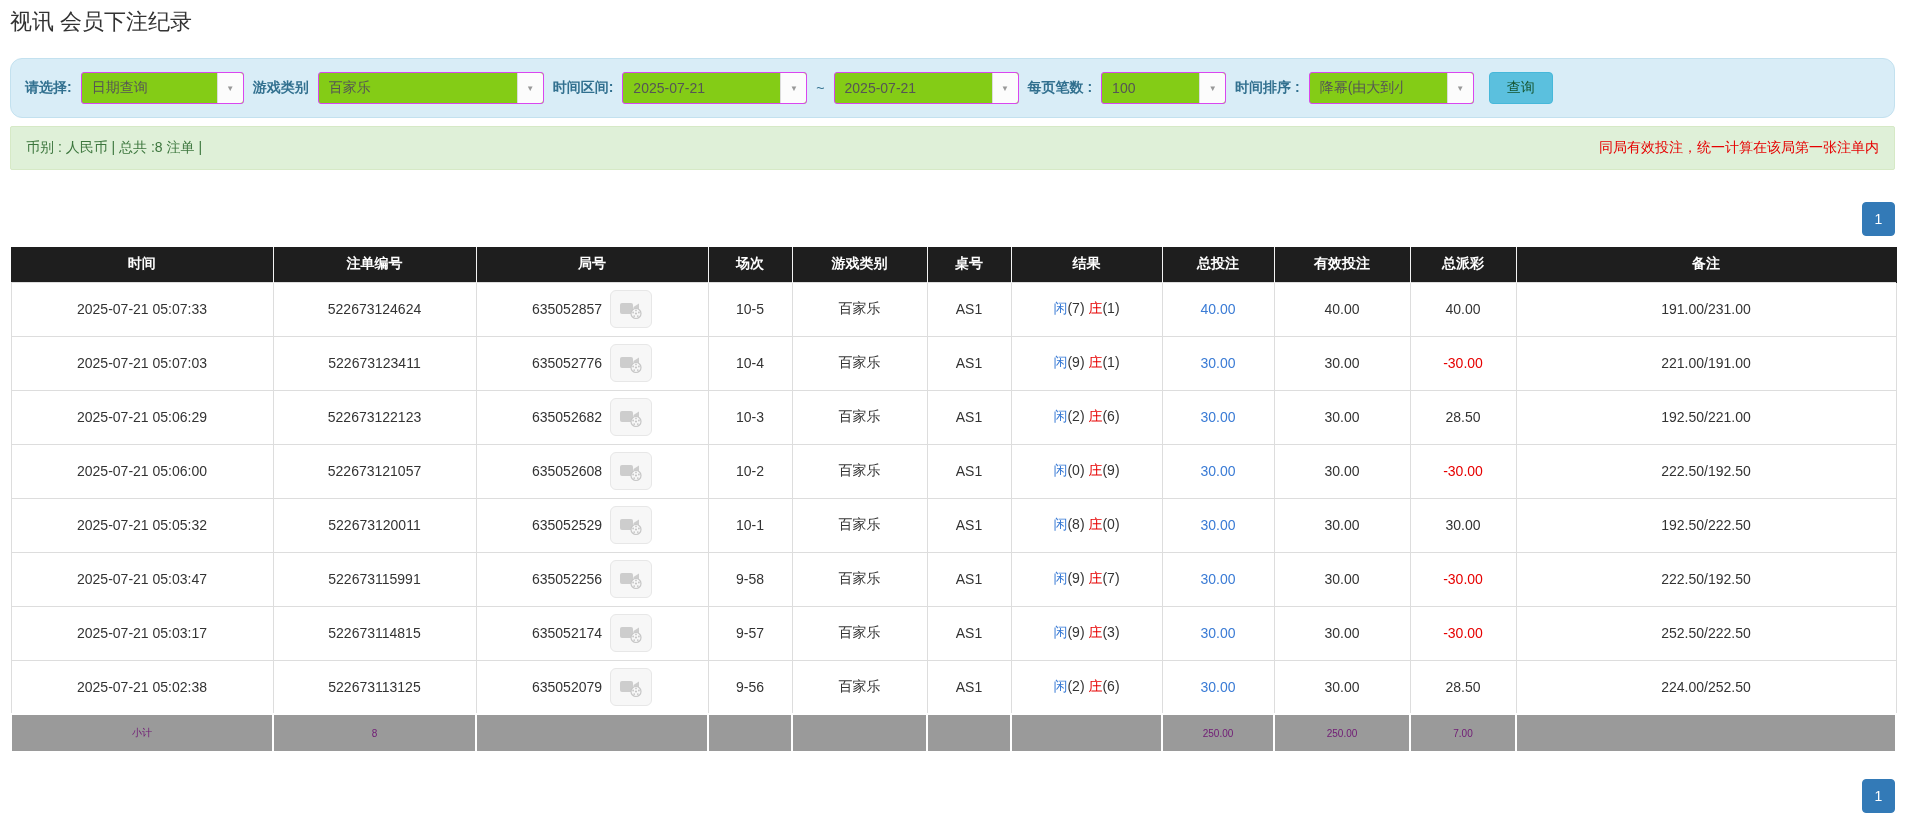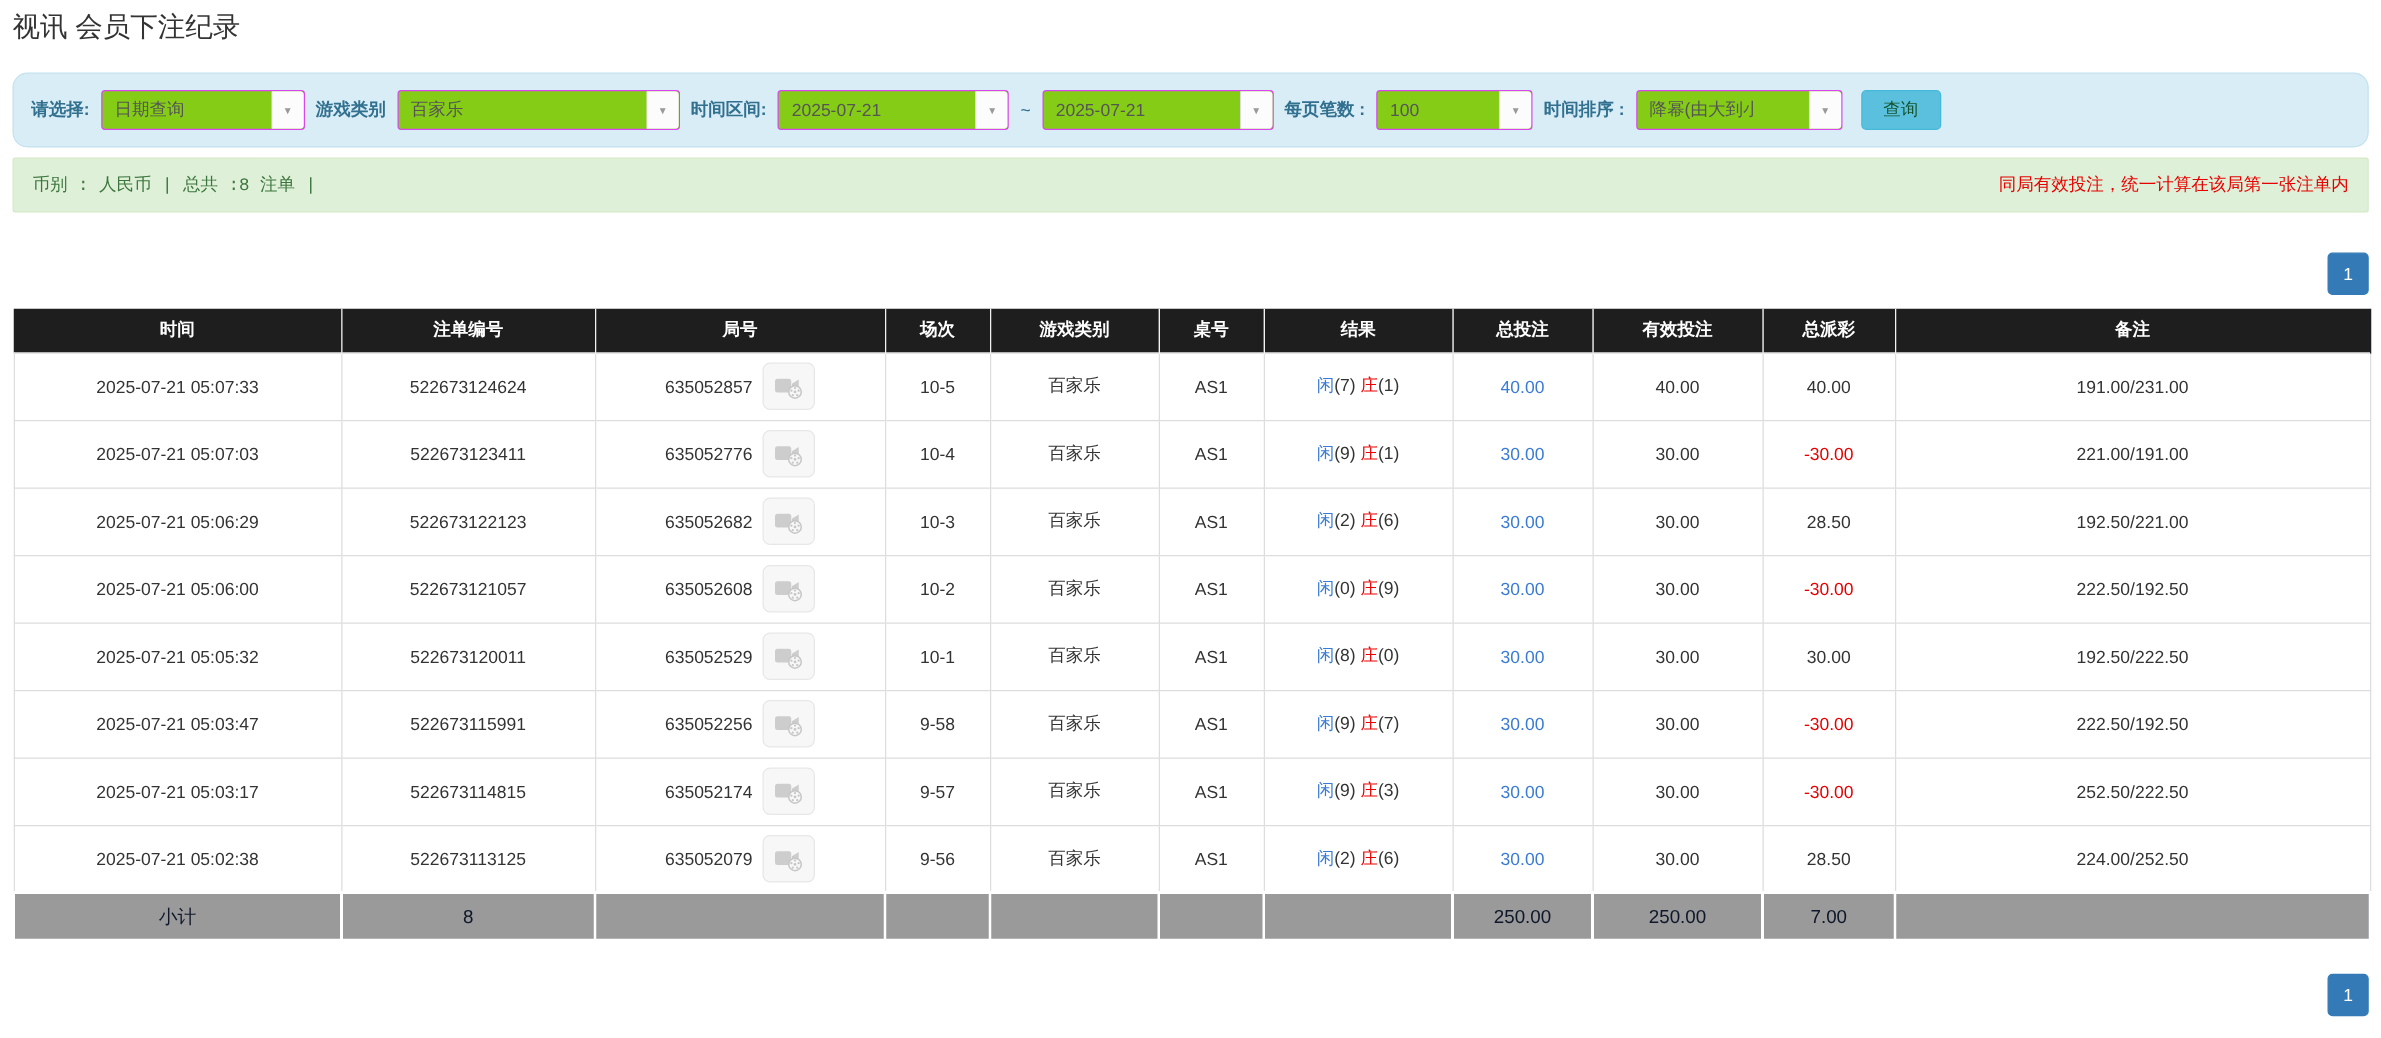--- a/index.html
+++ b/index.html
@@ -45,21 +45,21 @@
     color:#14532d; font-size:14px; font-family:inherit; cursor:pointer;
   }
 
   
   .summary-bar {
     margin-top:8px; height:44px;
     background:#dff0d8; border:1px solid #d6e9c6; border-radius:2px;
     display:flex; align-items:center; justify-content:space-between;
     padding:0 15px; font-size:14px;
   }
-  .summary-left  { color:#3c763d;font-family:Liberation Mono, monospace; }
+  .summary-left  { color:#3c763d; }
   .summary-right { color:#e60000; }
 
   
   .pagination-row { display:flex; justify-content:flex-end; }
   .pagination-row.top    { margin-top:32px; margin-bottom:11px; }
   .pagination-row.bottom { margin-top:26px; }
   .page-btn {
     min-width:33px; height:34px; padding:0 6px;
     background:#337ab7; border:1px solid #337ab7; border-radius:4px;
     color:#fff; font-size:14px; display:flex; align-items:center; justify-content:center;
@@ -73,21 +73,21 @@
     height:35px; border-right:1px solid #f3f3f3; text-align:center;
   }
   thead th:last-child { border-right:1px solid #1e1e1e; }
   tbody td {
     height:54px; text-align:center; vertical-align:middle;
     font-size:14px; color:#333; background:#fff;
     border:1px solid #ddd; padding:0 4px;
     overflow:hidden; white-space:nowrap;
   }
   tr.summary-row td {
-    background:#9a9a9a; color:#0f172a; height:38px; font-size:15px;
+    background:#9a9a9a; color:#701a75; height:38px; font-size:10px;
     border:2px solid #fff;
   }
   .round-wrap { display:flex; align-items:center; justify-content:center; gap:8px; }
   .video-btn {
     display:inline-flex; align-items:center; justify-content:center;
     width:42px; height:38px; background:#f7f7f7;
     border:1px solid #e7e7e7; border-radius:6px; cursor:pointer;
   }
   .bet-link { color:#3a7bd5; cursor:pointer; text-decoration:none; }
   .neg { color:#e60000; }

